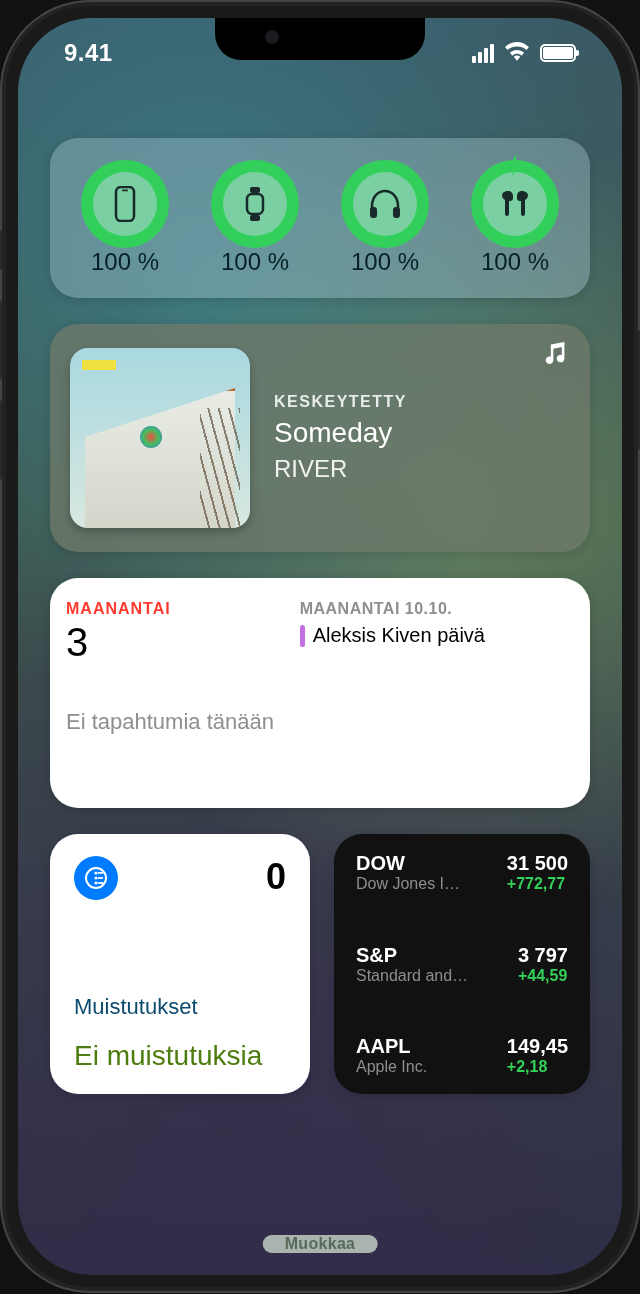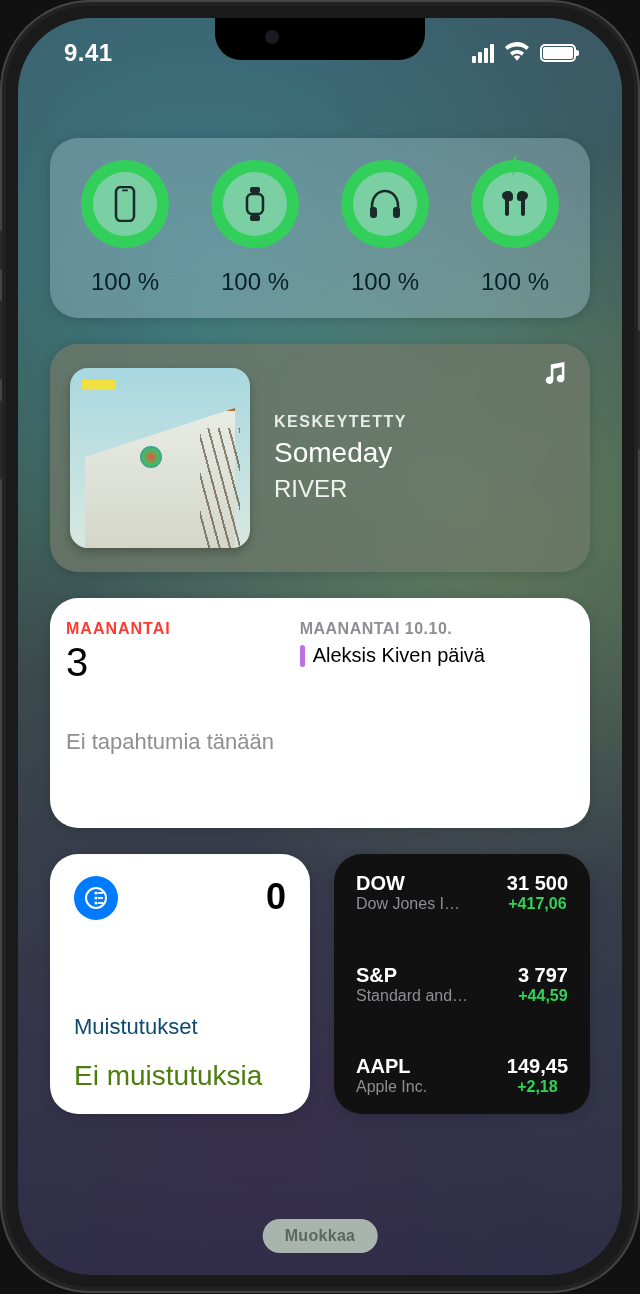--- a/index.html
+++ b/index.html
@@ -56,21 +56,21 @@
     border-radius: 28px;
     backdrop-filter: blur(20px);
     box-shadow: 0 2px 12px rgba(0,0,0,.15);
   }
   
   .batteries {
     background: rgba(180,210,220,.35);
     padding: 22px 10px 22px;
     display:flex;
   }
-  .batt-item { flex:1; display:flex; flex-direction:column; align-items:center; gap:20px; }
+  .batt-item { flex:1; display:flex; flex-direction:column; align-items:center; gap:0; }
   .ring { width:88px; height:88px; border-radius:50%; position:relative;
     background: conic-gradient(#33cf5b 0 100%, rgba(255,255,255,.25) 0);
     display:flex; align-items:center; justify-content:center; }
   .ring.charging::before {
     content:""; position:absolute; top:-6px; left:50%; transform:translateX(-50%);
     width:22px; height:22px;
     background: #33cf5b;
     clip-path: polygon(58% 0,20% 55%,46% 55%,38% 100%,80% 42%,52% 42%);
   }
   .ring-inner { width:64px; height:64px; border-radius:50%; background: rgba(180,210,220,.55);
@@ -126,28 +126,28 @@
   .rem-count { font-size:36px; font-weight:700; color:#000; }
   .rem-title { color:#0c4a6e; font-size:22px; font-weight:500; }
   .rem-sub { color:#4d7c0f; font-size:28px; margin-top:20px; }
   .stocks {
     flex:1; background:#111; height:260px; padding:18px 22px; display:flex; flex-direction:column; justify-content:space-between;
   }
   .stock-row { display:flex; justify-content:space-between; }
   .stock-left { display:flex; flex-direction:column; max-width:54%; }
   .stock-sym { color:#fff; font-size:20px; font-weight:700; }
   .stock-name { color:#8e8e93; font-size:16px; white-space:nowrap; overflow:hidden; text-overflow:ellipsis; }
-  .stock-right { display:flex; flex-direction:column; align-items:center; }
+  .stock-right { display:flex; flex-direction:column; align-items:flex-start; }
   .stock-price { color:#fff; font-size:20px; font-weight:700; }
   .stock-change { color:#33d158; font-size:16px; font-weight:600; }
   
   .edit-btn {
     position:absolute; bottom:22px; left:50%; transform:translateX(-50%);
     background: rgba(210,225,210,.75); color:#5a6a5a; font-size:16px; font-weight:600;
-    padding:8px 22px; border-radius:20px; letter-spacing:.3px;
+    padding:0 22px; border-radius:20px; letter-spacing:.3px;
   }
 </style>
 </head>
 <body>
 
 <div class="phone-frame">
   <span class="side-btn side-left-1"></span>
   <span class="side-btn side-left-2"></span>
   <span class="side-btn side-left-3"></span>
   <span class="side-btn side-right"></span>
@@ -284,21 +284,21 @@
         </div>
 
         <div class="widget stocks">
           <div class="stock-row">
             <div class="stock-left">
               <div class="stock-sym">DOW</div>
               <div class="stock-name">Dow Jones I…</div>
             </div>
             <div class="stock-right">
               <div class="stock-price">31 500</div>
-              <div class="stock-change">+417,06</div>
+              <div class="stock-change">+772,77</div>
             </div>
           </div>
           <div class="stock-row">
             <div class="stock-left">
               <div class="stock-sym">S&amp;P</div>
               <div class="stock-name">Standard and…</div>
             </div>
             <div class="stock-right">
               <div class="stock-price">3 797</div>
               <div class="stock-change">+44,59</div>

